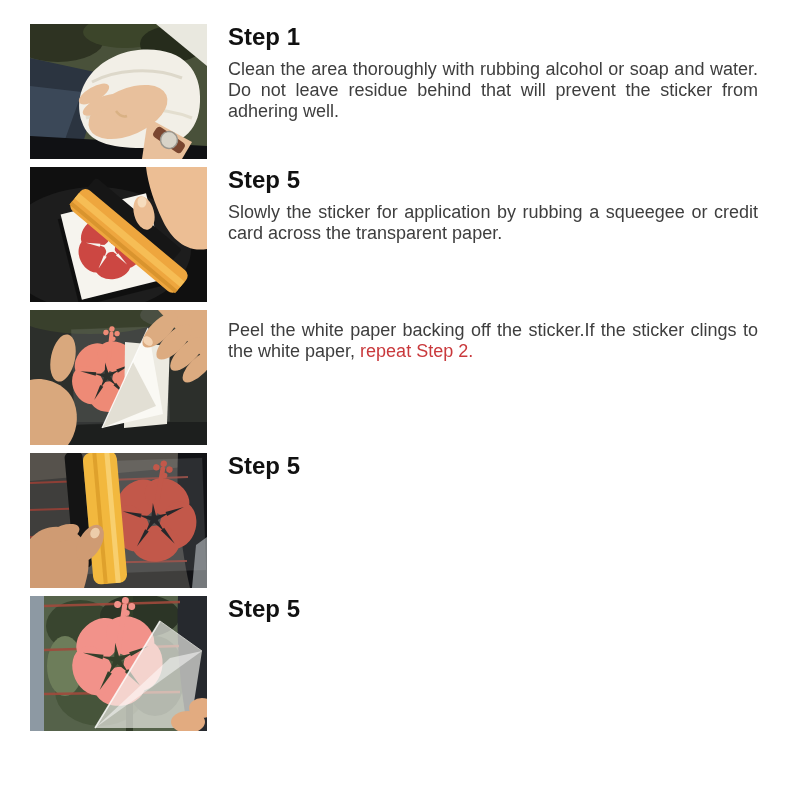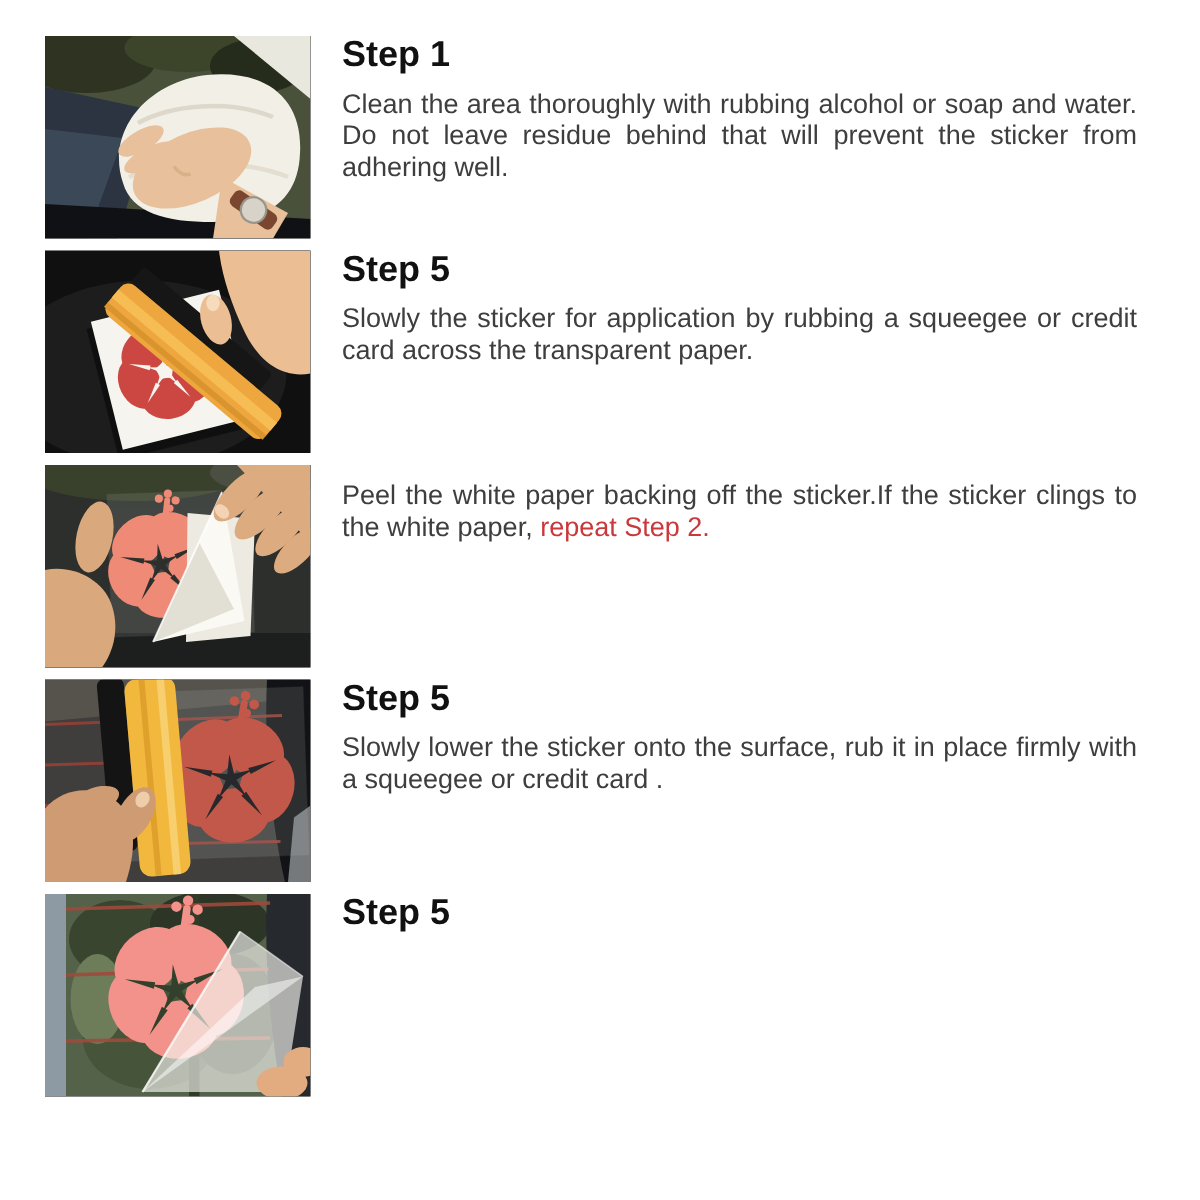--- a/index.html
+++ b/index.html
@@ -181,21 +181,20 @@
           <g fill="#cf9b73">
             <path d="M0,135 L0,86 C12,72 32,70 46,80 C60,90 62,110 54,135 Z"></path>
             <ellipse cx="60" cy="90" rx="11" ry="20" transform="rotate(30 60 90)"></ellipse>
             <ellipse cx="34" cy="80" rx="16" ry="8" transform="rotate(-18 34 80)"></ellipse>
           </g>
           <ellipse cx="65" cy="80" rx="4.5" ry="5.5" fill="#edcdaa" transform="rotate(30 65 80)"></ellipse>
         </svg>
       </div>
       <div class="text">
         <h2 class="step-heading">Step 5</h2>
-        <p class="step-desc"><span>Slowly lower the sticker onto the surface, rub it in place firmly with a squeegee or credit card .</span><span class="hl" style="color: rgb(201, 57, 60);"></span></p>
       </div>
     </div>
 
     <div class="row">
       <div class="photo">
         <svg viewBox="0 0 177 135">
           <rect width="177" height="135" fill="#55624a"></rect>
           <rect width="14" height="135" fill="#8d99a3"></rect>
           <ellipse cx="50" cy="30" rx="34" ry="26" fill="#39452f"></ellipse>
           <ellipse cx="110" cy="20" rx="40" ry="22" fill="#2c3526"></ellipse>

